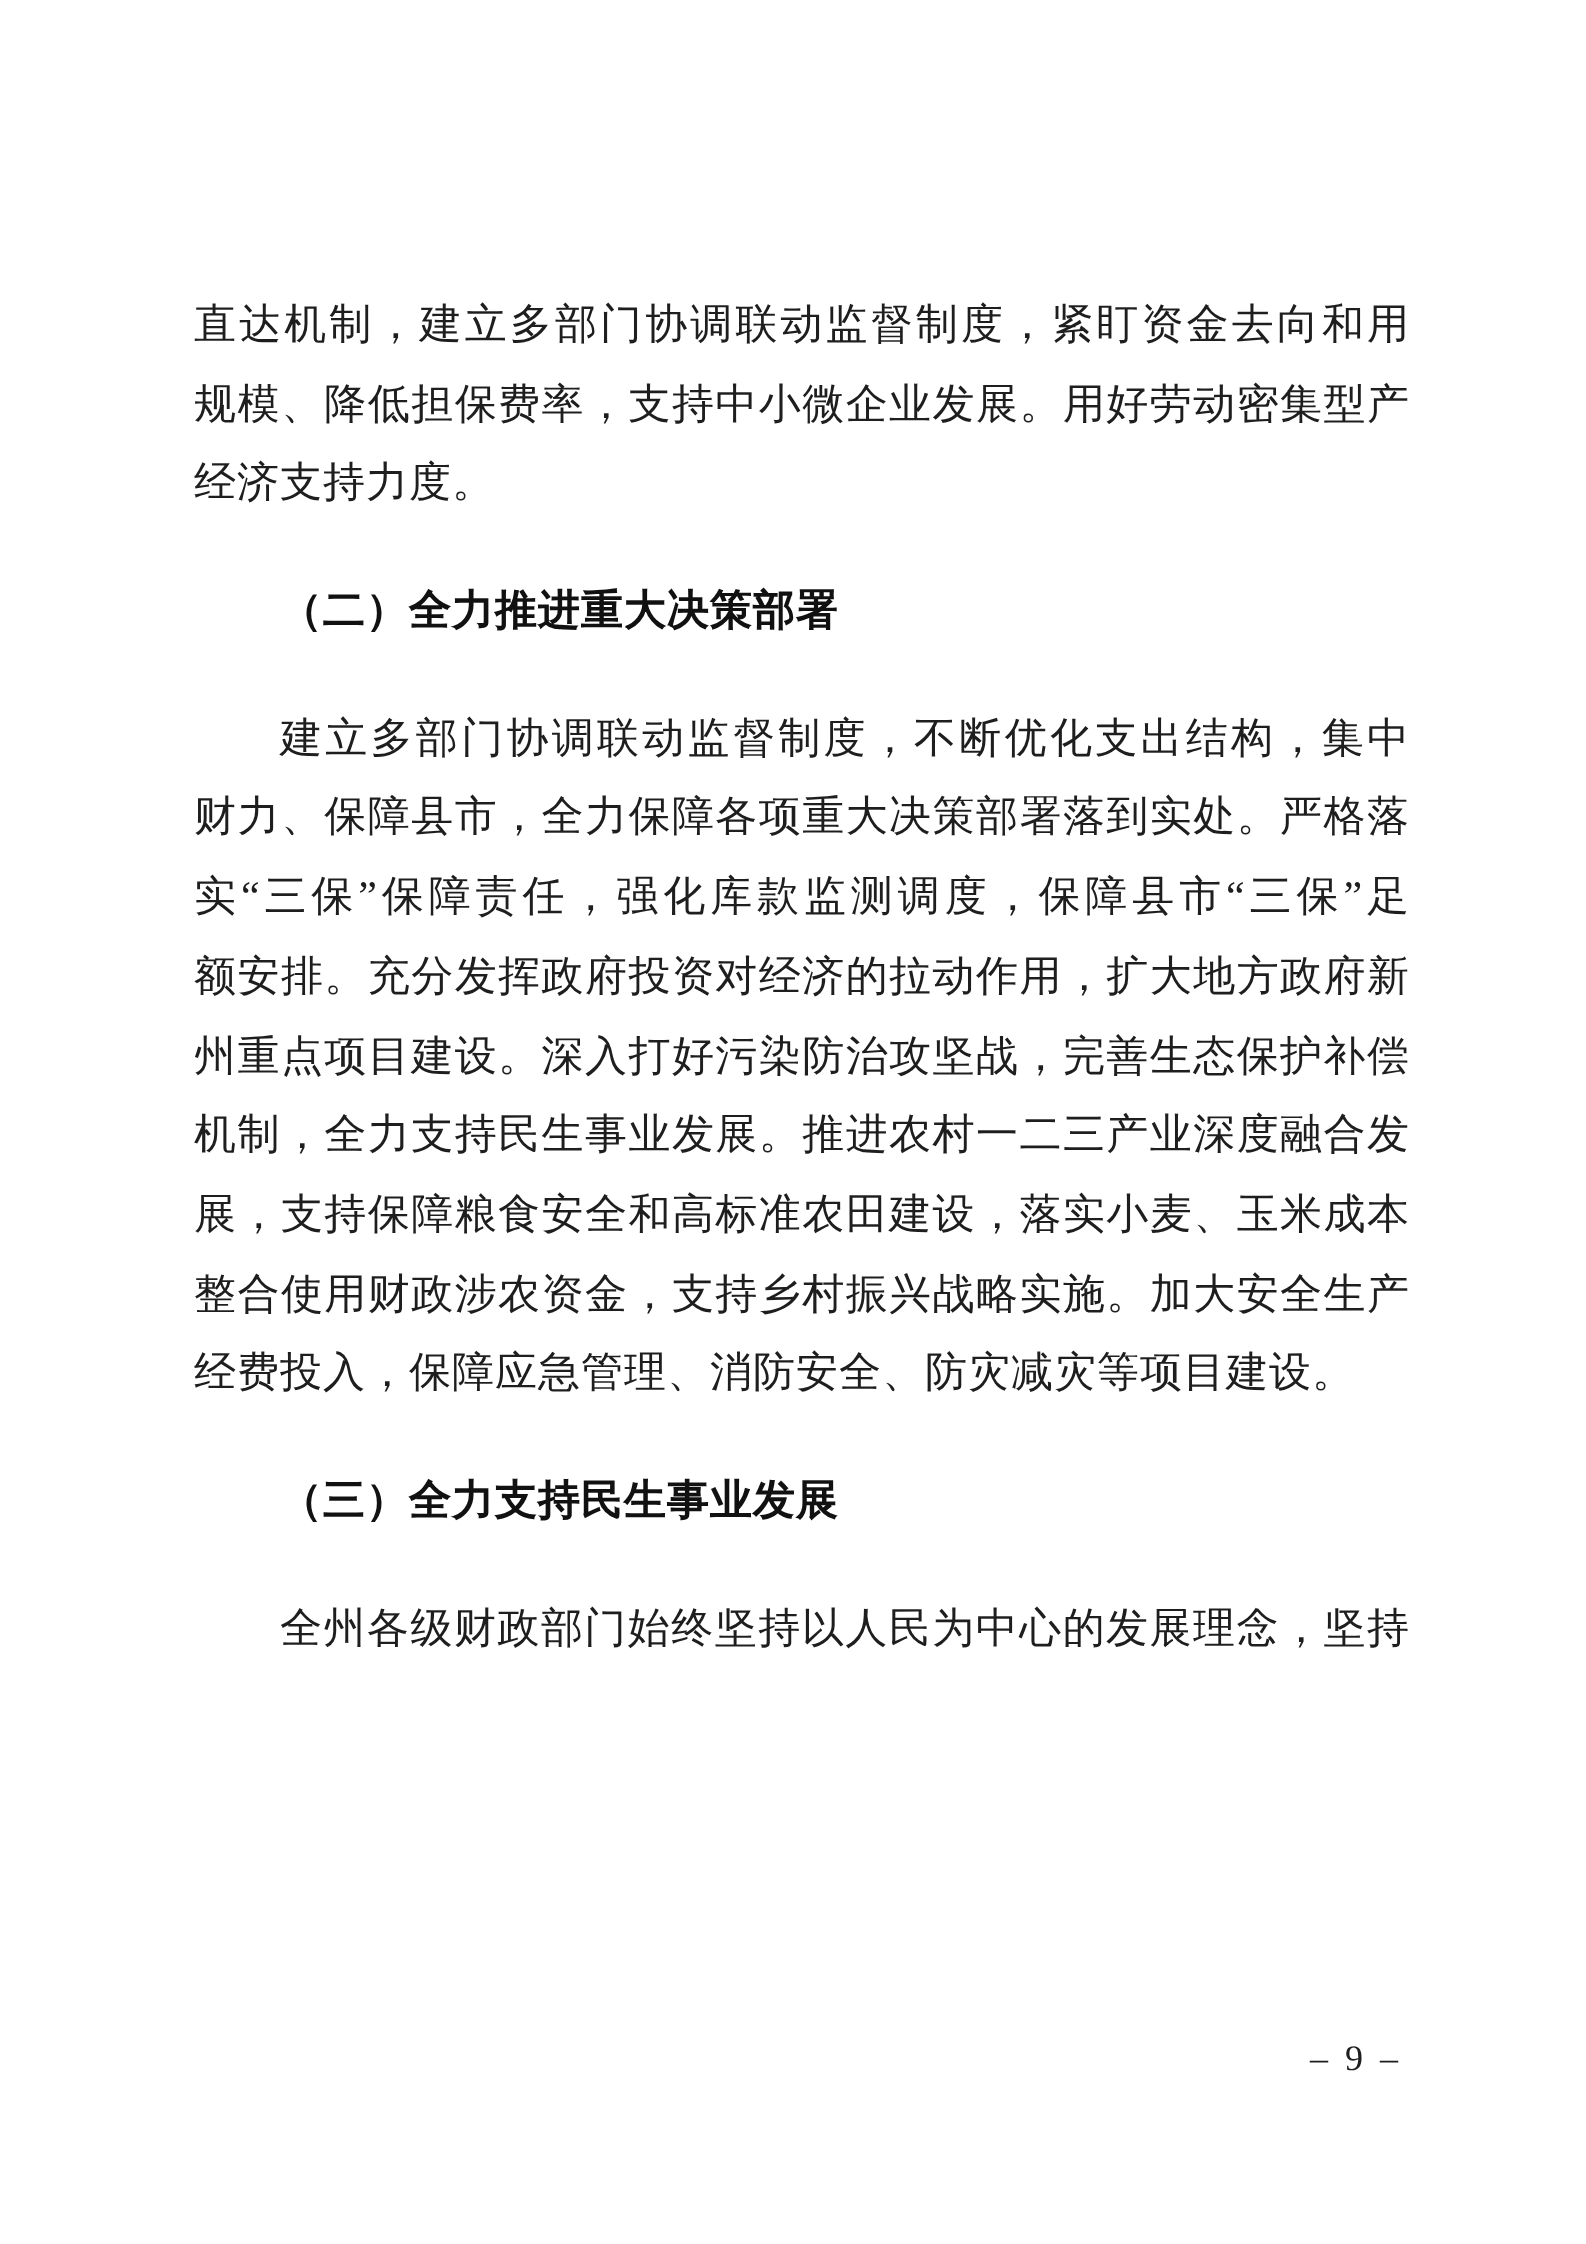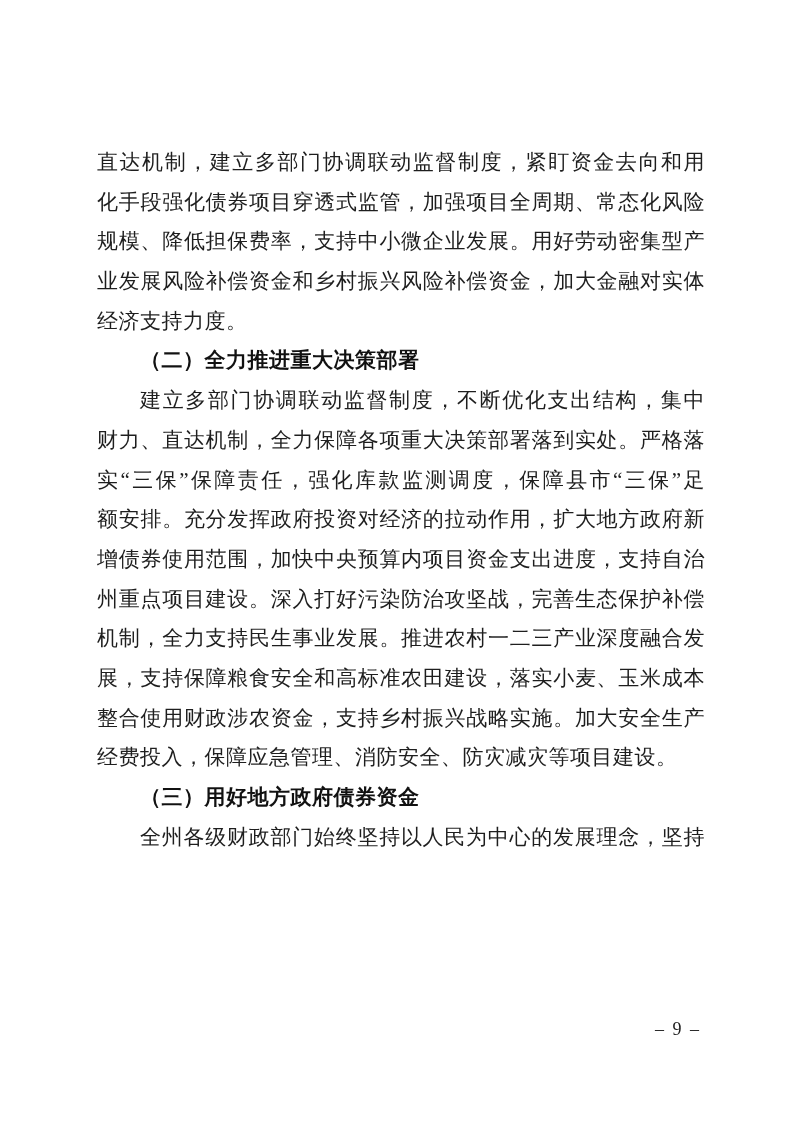--- a/index.html
+++ b/index.html
@@ -30,20 +30,21 @@
     text-align-last: left;
     letter-spacing: 0.5px;
     overflow: hidden;
   }
   .line.just {
     text-align: justify;
     text-align-last: justify;
   }
   .line.ind {
     text-indent: 43px;
+    margin-top: 24px;
   }
   .line.head {
     font-weight: bold;
     color: #111111;
   }
   .page-number {
     position: absolute;
     top: 1019px;
     right: 92px;
     font-size: 18px;
@@ -52,33 +53,30 @@
     font-family: "Liberation Serif", "DejaVu Serif", serif;
   }
 </style>
 </head>
 <body>
 
 <div class="page">
   <main class="content">
     <div>
         <div class="line just">直达机制，建立多部门协调联动监督制度，紧盯资金去向和用途，</div>
-        <div class="line just">化手段强化债券项目穿透式监管，加强项目全周期、常态化风险</div>
         <div class="line just">规模、降低担保费率，支持中小微企业发展。用好劳动密集型产</div>
-        <div class="line just">业发展风险补偿资金和乡村振兴风险补偿资金，加大金融对实体</div>
         <div class="line">经济支持力度。</div>
         <div class="line ind head">（二）全力推进重大决策部署</div>
         <div class="line just ind">建立多部门协调联动监督制度，不断优化支出结构，集中</div>
-        <div class="line just">财力、直达机制，全力保障各项重大决策部署落到实处。严格落</div>
+        <div class="line just">财力、保障县市，全力保障各项重大决策部署落到实处。严格落</div>
         <div class="line just">实“三保”保障责任，强化库款监测调度，保障县市“三保”足</div>
         <div class="line just">额安排。充分发挥政府投资对经济的拉动作用，扩大地方政府新</div>
-        <div class="line just">增债券使用范围，加快中央预算内项目资金支出进度，支持自治</div>
         <div class="line just">州重点项目建设。深入打好污染防治攻坚战，完善生态保护补偿</div>
         <div class="line just">机制，全力支持民生事业发展。推进农村一二三产业深度融合发</div>
         <div class="line just">展，支持保障粮食安全和高标准农田建设，落实小麦、玉米成本</div>
         <div class="line just">整合使用财政涉农资金，支持乡村振兴战略实施。加大安全生产</div>
         <div class="line">经费投入，保障应急管理、消防安全、防灾减灾等项目建设。</div>
-        <div class="line ind head">（三）用好地方政府债券资金</div>
+        <div class="line ind head">（三）全力支持民生事业发展</div>
         <div class="line just ind">全州各级财政部门始终坚持以人民为中心的发展理念，坚持</div>
       </div>
   </main>
   <div class="page-number">– 9 –</div>
 </div>
 
 </body></html>

